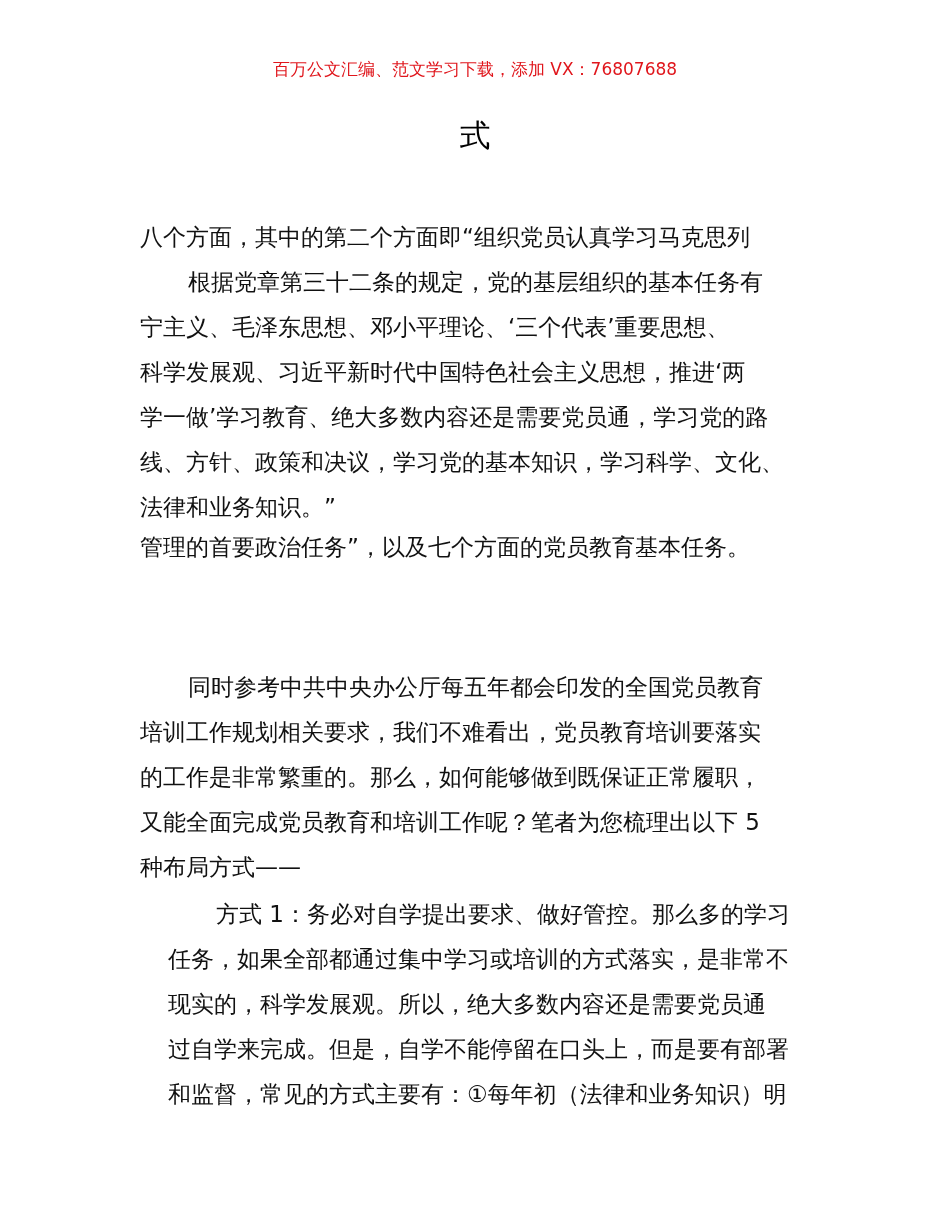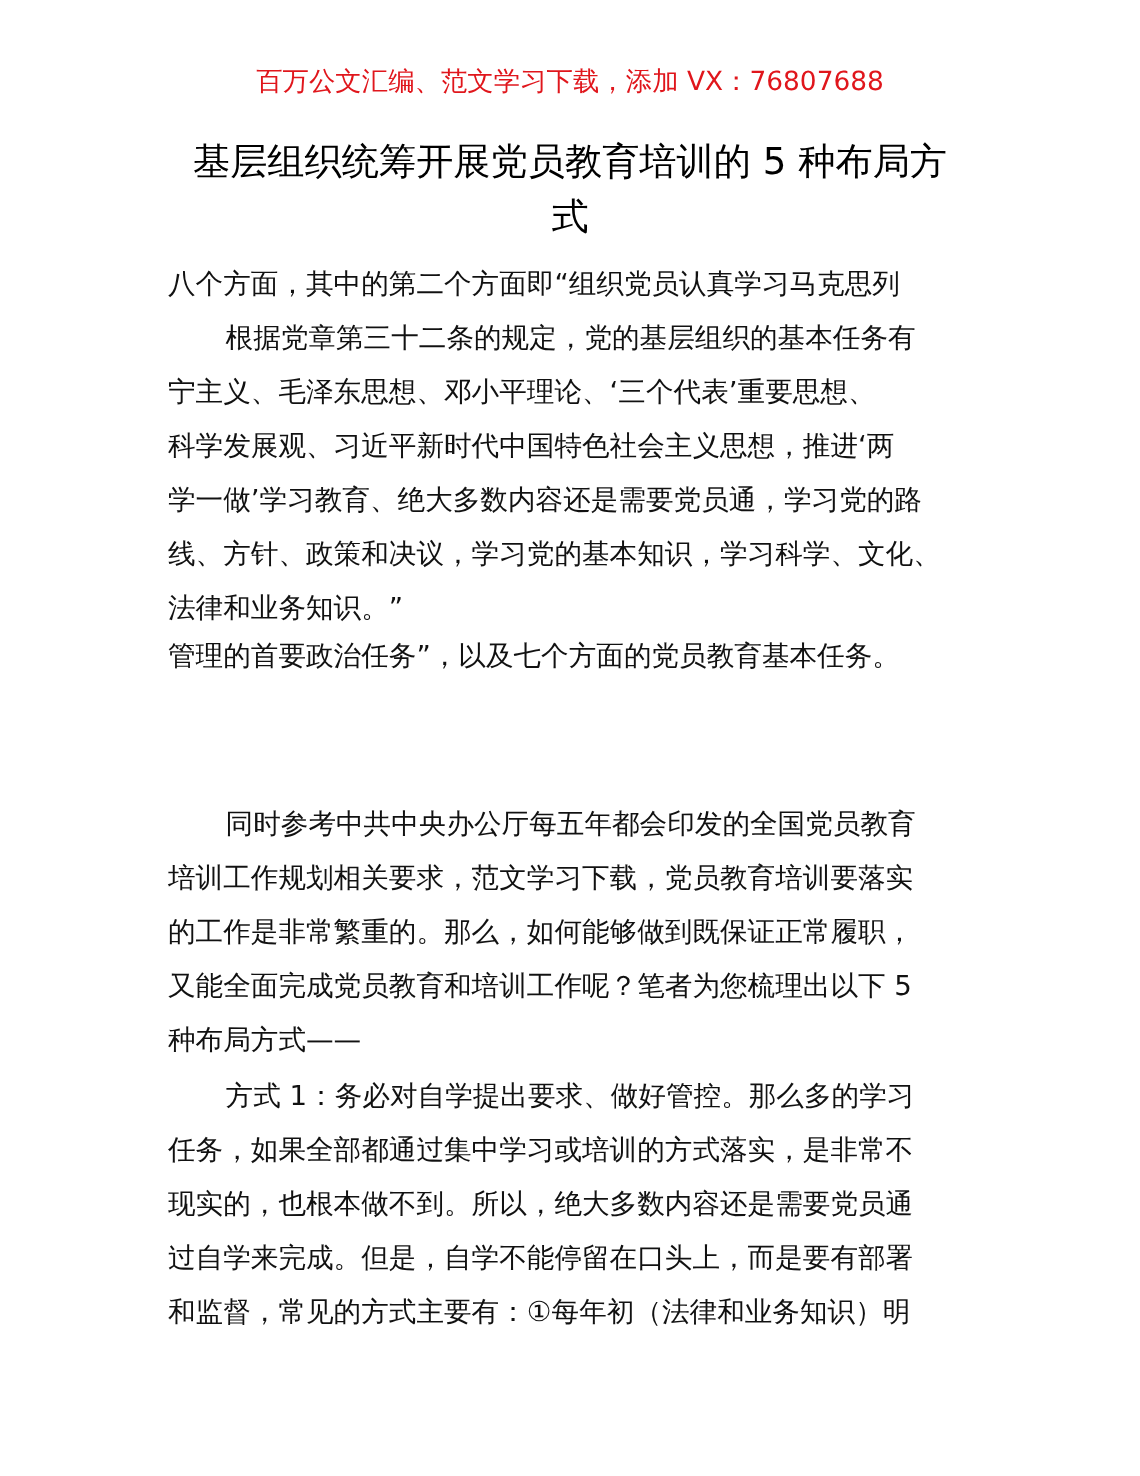--- a/index.html
+++ b/index.html
@@ -22,21 +22,21 @@
       width: 950px;
       height: 1230px;
       background: #ffffff;
     }
     .watermark {
       position: absolute;
       top: 57px;
       left: 0;
       width: 950px;
       text-align: center;
-      font-size: 22px;
+      font-size: 17px;
       line-height: 24px;
       color: #e0161c;
       white-space: nowrap;
     }
     .title {
       position: absolute;
       top: 112px;
       left: 140px;
       width: 670px;
       text-align: center;
@@ -60,57 +60,56 @@
       height: 45px;
       line-height: 45px;
       white-space: nowrap;
     }
     .para .line.indent {
       padding-left: 48px;
     }
     .p1 { top: 215px; }
     .p2 { top: 525px; }
     .p3 { top: 665px; }
-    .p4 { top: 892px; }
+    .p4 { top: 892px; margin-left: 28px; }
   </style>
 </head>
 <body>
 
 <div class="page">
 
   <div class="watermark">百万公文汇编、范文学习下载，添加 VX：76807688</div>
 
   <h1 class="title" style="margin:0;font-weight:normal;">
-    <span class="line">基层组织统筹开展党员教育培训的 5 种布局方</span>
     <span class="line">式</span>
   </h1>
 
   <div class="body para p1">
     <span class="line">八个方面，其中的第二个方面即“组织党员认真学习马克思列</span>
     <span class="line indent">根据党章第三十二条的规定，党的基层组织的基本任务有</span>
     <span class="line">宁主义、毛泽东思想、邓小平理论、‘三个代表’重要思想、</span>
     <span class="line">科学发展观、习近平新时代中国特色社会主义思想，推进‘两</span>
     <span class="line">学一做’学习教育、绝大多数内容还是需要党员通，学习党的路</span>
     <span class="line">线、方针、政策和决议，学习党的基本知识，学习科学、文化、</span>
     <span class="line">法律和业务知识。”</span>
   </div>
 
   <div class="body para p2">
     <span class="line">管理的首要政治任务”，以及七个方面的党员教育基本任务。</span>
   </div>
 
   <div class="body para p3">
     <span class="line indent">同时参考中共中央办公厅每五年都会印发的全国党员教育</span>
-    <span class="line">培训工作规划相关要求，范文学习下载，党员教育培训要落实</span>
+    <span class="line">培训工作规划相关要求，我们不难看出，党员教育培训要落实</span>
     <span class="line">的工作是非常繁重的。那么，如何能够做到既保证正常履职，</span>
     <span class="line">又能全面完成党员教育和培训工作呢？笔者为您梳理出以下 5</span>
     <span class="line">种布局方式——</span>
   </div>
 
   <div class="body para p4">
     <span class="line indent">方式 1：务必对自学提出要求、做好管控。那么多的学习</span>
     <span class="line">任务，如果全部都通过集中学习或培训的方式落实，是非常不</span>
-    <span class="line">现实的，也根本做不到。所以，绝大多数内容还是需要党员通</span>
+    <span class="line">现实的，科学发展观。所以，绝大多数内容还是需要党员通</span>
     <span class="line">过自学来完成。但是，自学不能停留在口头上，而是要有部署</span>
     <span class="line">和监督，常见的方式主要有：①每年初（法律和业务知识）明</span>
   </div>
 
 </div>
 
 </body></html>

